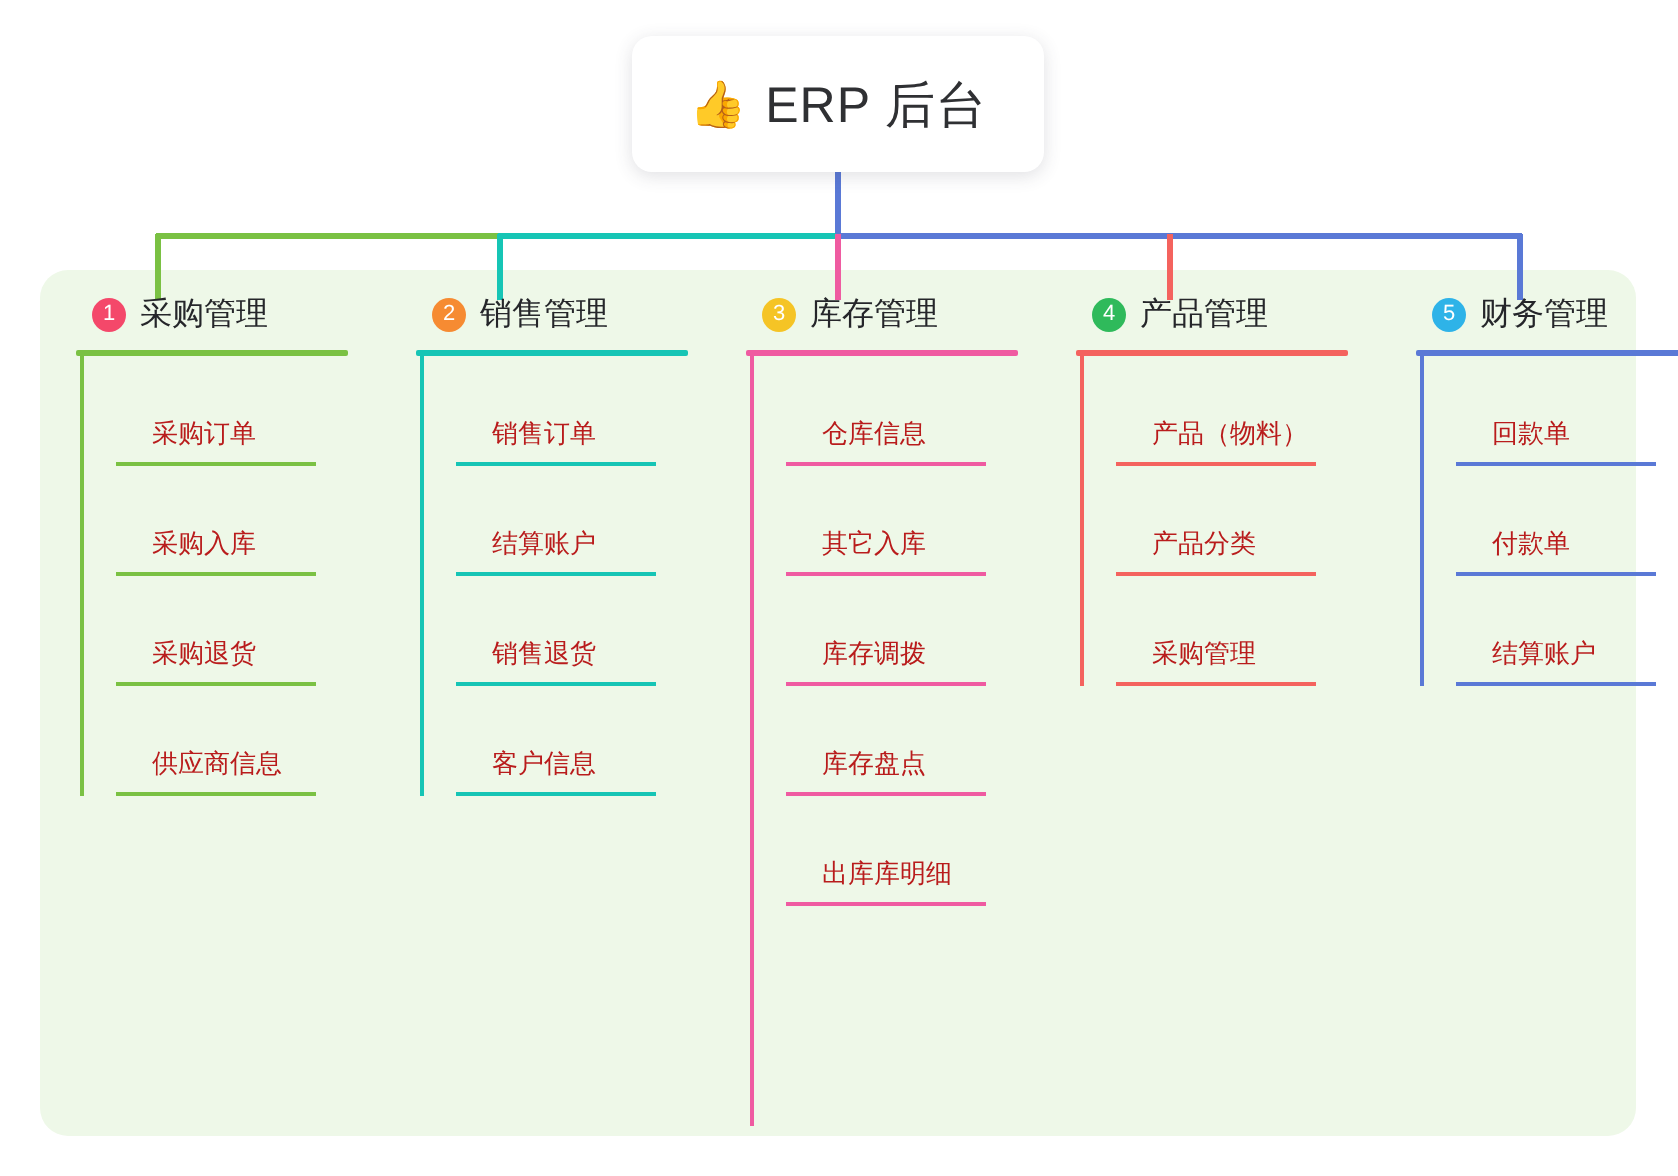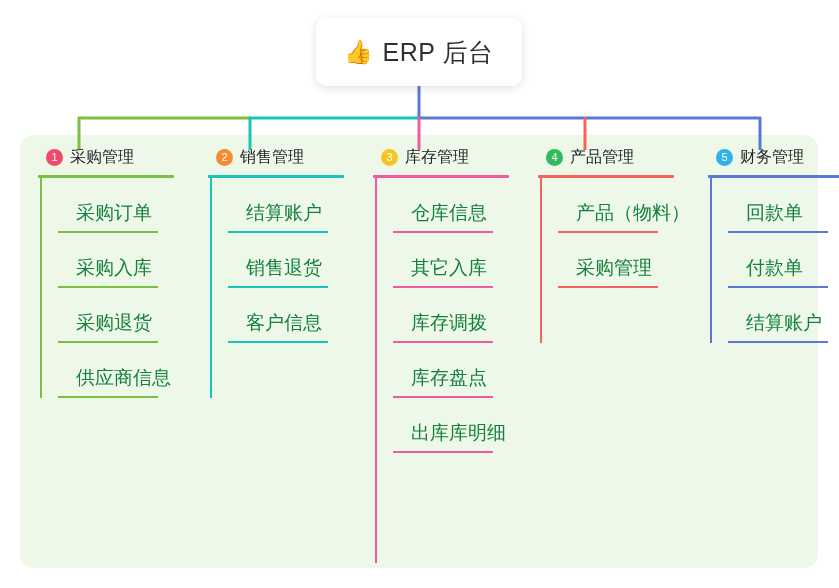--- a/index.html
+++ b/index.html
@@ -117,22 +117,22 @@
   }
   .item {
     position: relative;
     height: 55px;
     box-sizing: border-box;
   }
   .item-label {
     position: absolute;
     left: 30px;
     bottom: 7px;
-    font-size: 19px;
-    color: #15803d;
+    font-size: 13px;
+    color: #b91c1c;
     white-space: nowrap;
   }
   .item-rule {
     position: absolute;
     left: 12px;
     bottom: 0;
     width: 100px;
     height: 2px;
   }
   .spine {
@@ -197,20 +197,24 @@
       </div>
       <div class="column" style="left: 198px;">
         <div class="col-head">
           <span class="badge" style="background: rgb(246, 139, 50);">2</span>
           <span class="col-title">销售管理</span>
         </div>
         <div class="head-rule" style="background: rgb(22, 197, 181);"></div>
         <div class="items">
           <div class="spine" style="background: rgb(22, 197, 181); height: 220px;"></div>
           <div class="item">
+            <span class="item-label">销售订单</span>
+            <div class="item-rule" style="background: rgb(22, 197, 181);"></div>
+          </div>
+          <div class="item">
             <span class="item-label">结算账户</span>
             <div class="item-rule" style="background: rgb(22, 197, 181);"></div>
           </div>
           <div class="item">
             <span class="item-label">销售退货</span>
             <div class="item-rule" style="background: rgb(22, 197, 181);"></div>
           </div>
           <div class="item">
             <span class="item-label">客户信息</span>
             <div class="item-rule" style="background: rgb(22, 197, 181);"></div>
@@ -253,20 +257,24 @@
           <span class="col-title">产品管理</span>
         </div>
         <div class="head-rule" style="background: rgb(244, 99, 94);"></div>
         <div class="items">
           <div class="spine" style="background: rgb(244, 99, 94); height: 165px;"></div>
           <div class="item">
             <span class="item-label">产品（物料）</span>
             <div class="item-rule" style="background: rgb(244, 99, 94);"></div>
           </div>
           <div class="item">
+            <span class="item-label">产品分类</span>
+            <div class="item-rule" style="background: rgb(244, 99, 94);"></div>
+          </div>
+          <div class="item">
             <span class="item-label">采购管理</span>
             <div class="item-rule" style="background: rgb(244, 99, 94);"></div>
           </div>
         </div>
       </div>
       <div class="column" style="left: 698px;">
         <div class="col-head">
           <span class="badge" style="background: rgb(46, 179, 232);">5</span>
           <span class="col-title">财务管理</span>
         </div>

